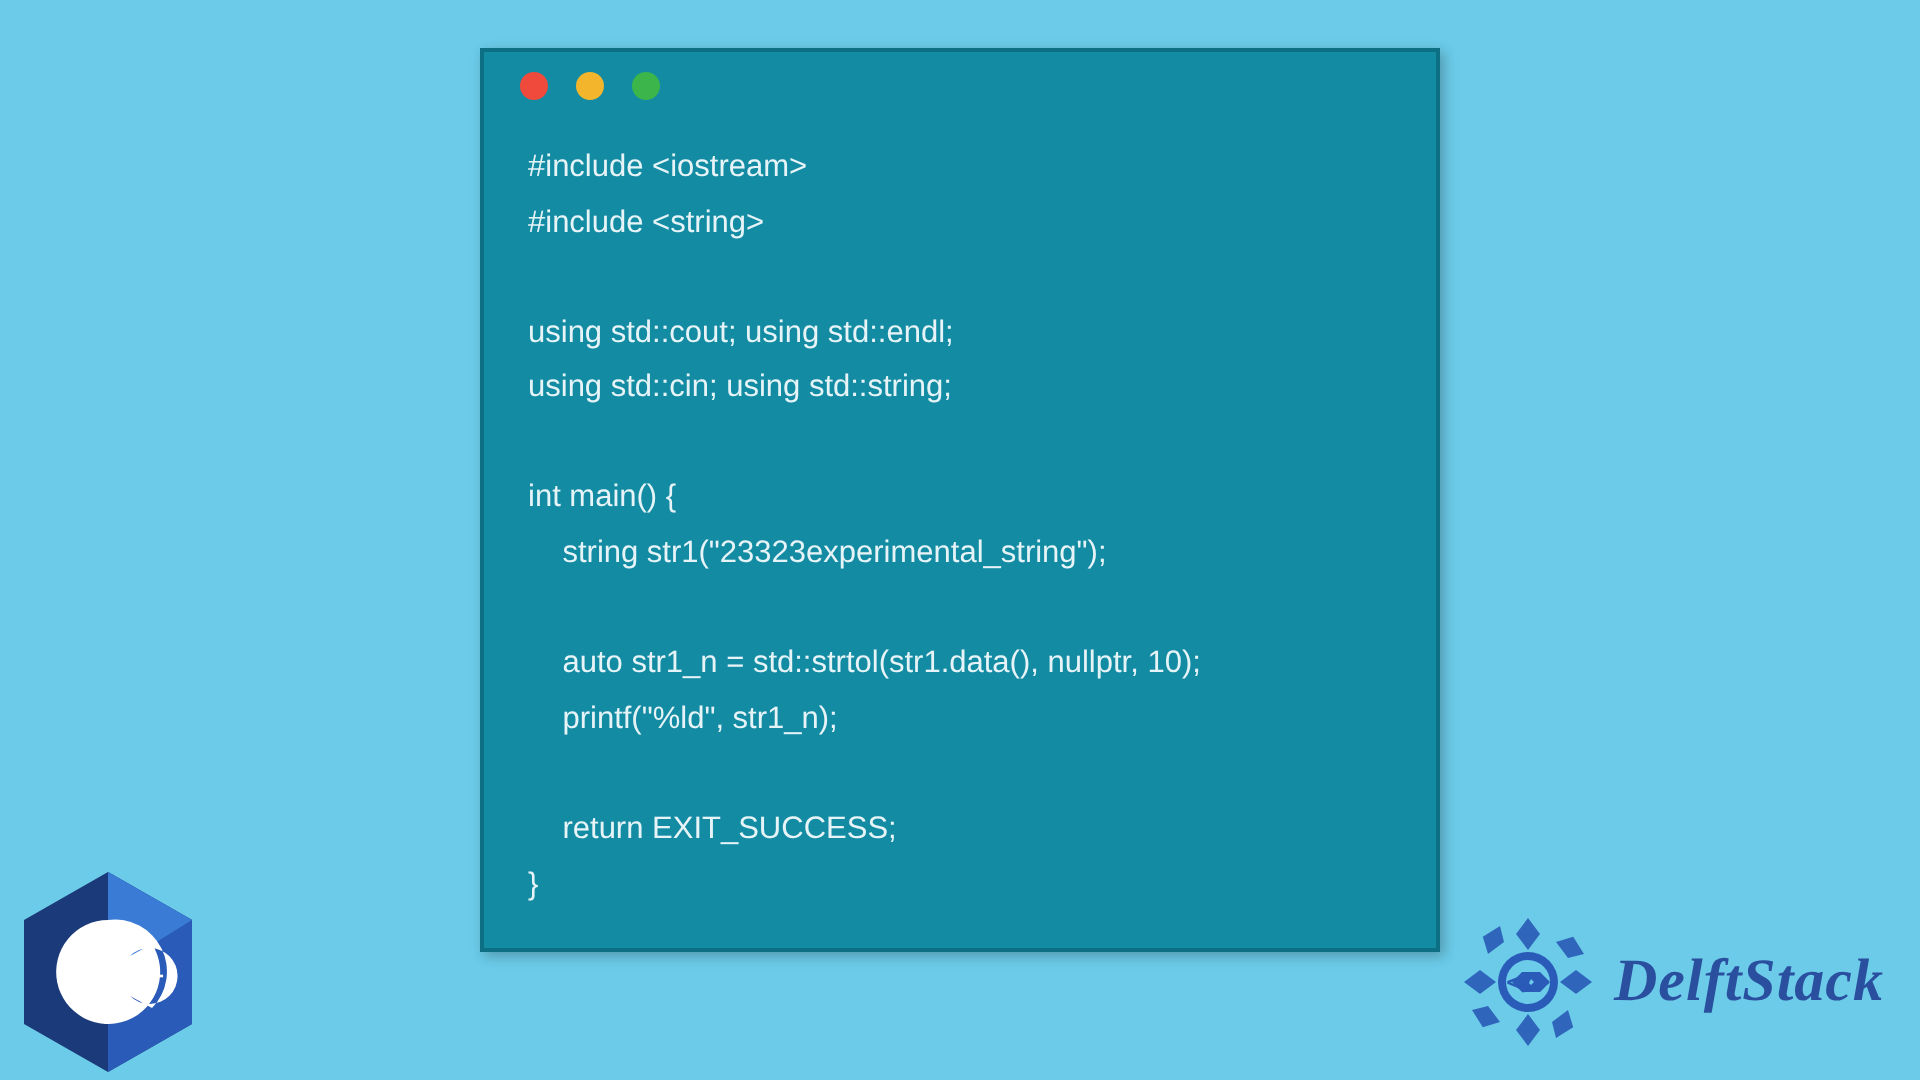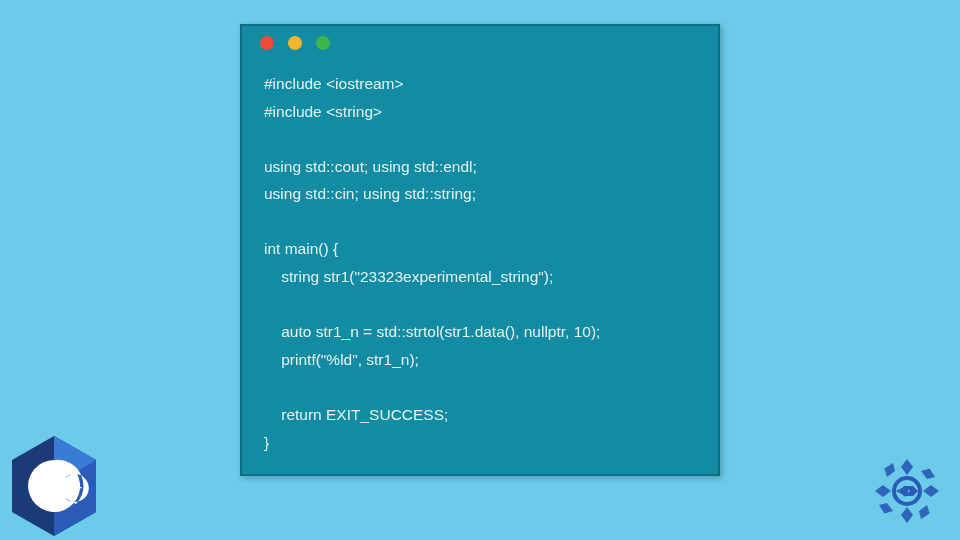--- a/index.html
+++ b/index.html
@@ -116,13 +116,14 @@
         <path d="M-32,0 L-24,-6 L-16,0 L-24,6 Z"></path>
         <path d="M-22.6,-22.6 L-14,-28 L-12,-20 L-20,-14 Z"></path>
       </g>
       <circle r="15" fill="#2a5bb8"></circle>
       <circle r="11" fill="#6bcbe8"></circle>
       <polygon points="-8,0 -3,-5 5,-5 0,0 5,5 -3,5" fill="#2a5bb8"></polygon>
       <polygon points="8,0 3,5 -5,5 0,0 -5,-5 3,-5" fill="#2a5bb8" transform="translate(3,0)"></polygon>
       <text x="0" y="4" text-anchor="middle" fill="#2a5bb8" font-size="12" font-weight="bold" font-family="monospace">&lt;/&gt;</text>
     </g>
   </svg>
+  <span class="delft-text">DelftStack</span>
 </div>
 
 </body></html>

